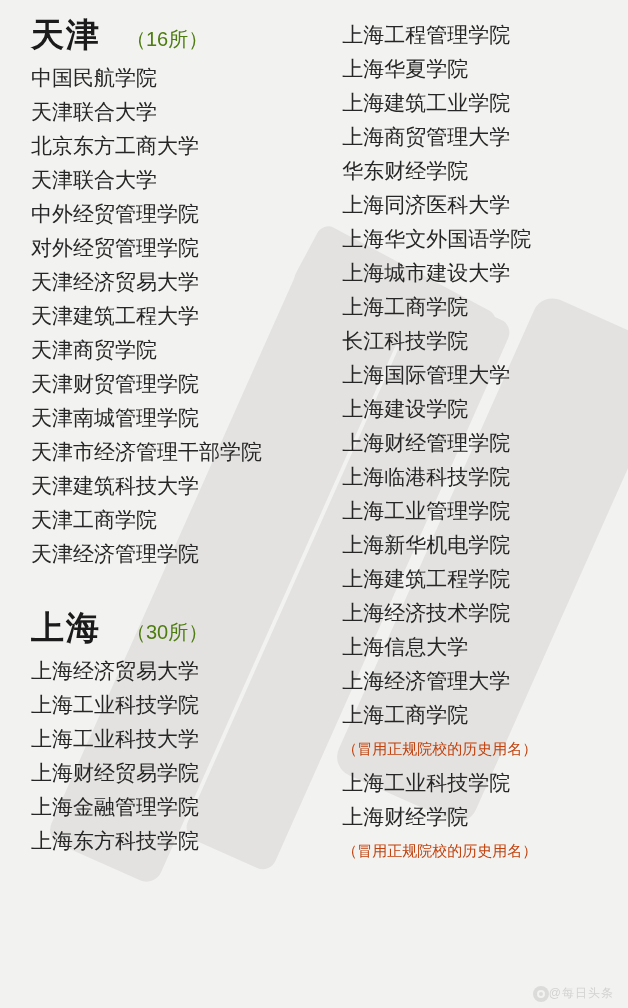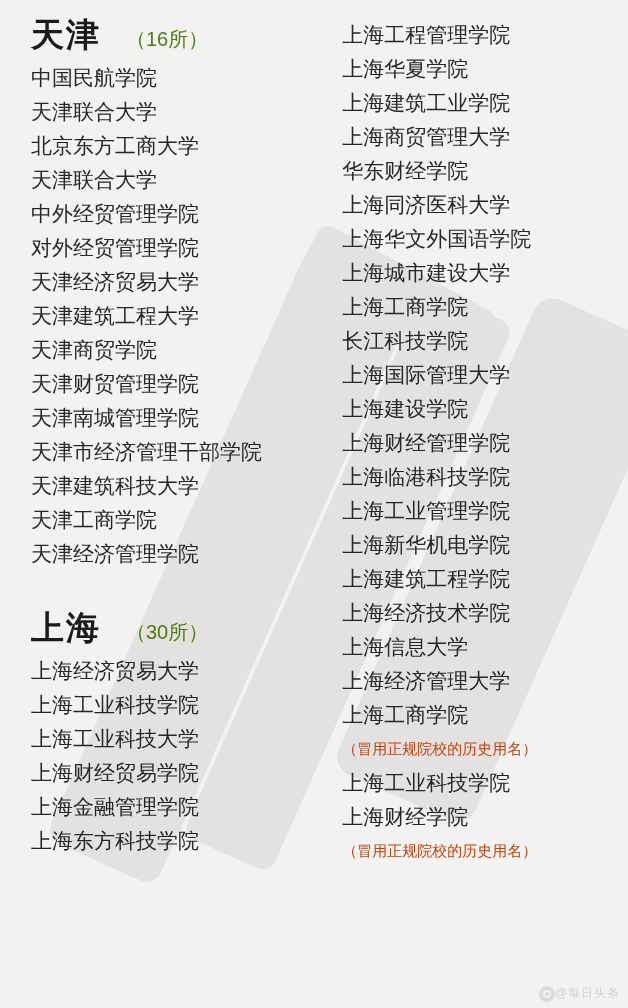--- a/index.html
+++ b/index.html
@@ -80,21 +80,21 @@
   }
   .item.note {
     font-size: 15px;
     color: #c2410c;
   }
 
   .gap-before-title { height: 40px; }
 
   .footer-wm {
     position: absolute;
-    right: 8px;
+    right: 14px;
     bottom: 6px;
     display: flex;
     align-items: center;
     z-index: 3;
     opacity: .55;
     justify-content: flex-end;
   }
   .footer-wm .weibo {
     width: 16px; height: 16px;
     border-radius: 50%;

